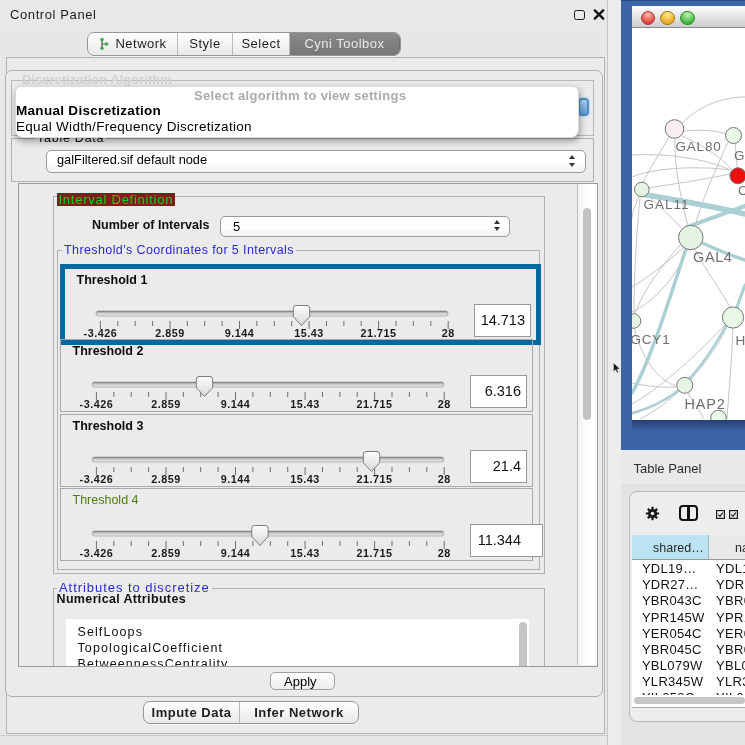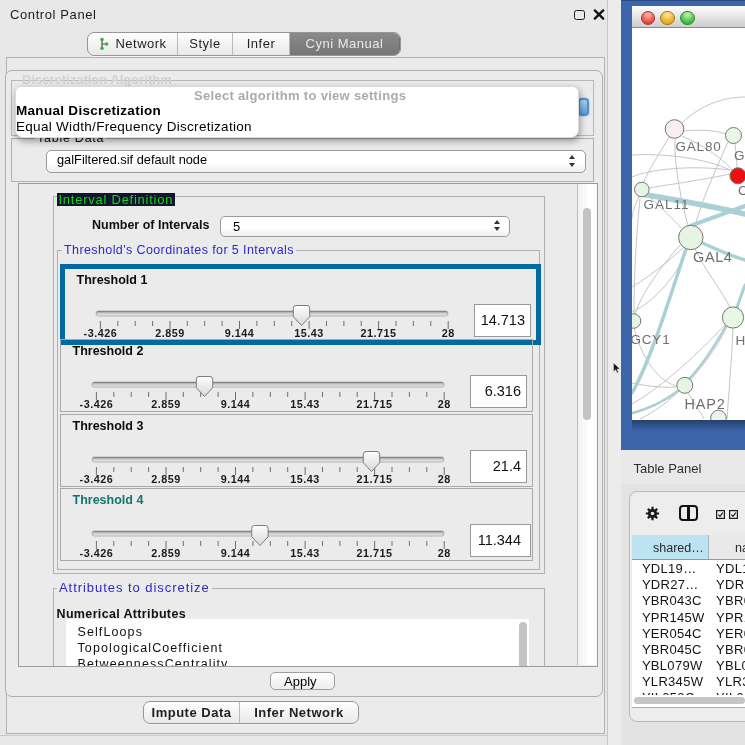--- a/index.html
+++ b/index.html
@@ -29,41 +29,41 @@
 <div class="a" style="left:6px;top:56.5px;width:597px;height:675px;border:1px solid #b2b2b2;background:#ebebeb;"></div>
 <div class="a" style="left:5px;top:69.5px;width:596px;height:625px;border:1px solid #aeaeae;border-radius:7px;background:#ebebeb;"></div>
 <div class="seg" style="left:87px;top:31.5px;height:22.5px;font-size:13px;">
 <div style="width:89px;"><svg width="13" height="14" viewBox="0 0 13 14" style="margin-right:4px">
         <path d="M4 3 V11 M4 7 H8" stroke="#555" stroke-width="1.2" fill="none"></path>
         <circle cx="4" cy="2.6" r="1.8" fill="#3fae49"></circle>
         <circle cx="4" cy="11.2" r="1.8" fill="#3fae49"></circle>
         <circle cx="8.6" cy="7" r="1.8" fill="#3fae49"></circle>
       </svg>Network</div>
 <div style="width:54px;">Style</div>
-<div style="width:56px;">Infer</div>
-<div class="sel" style="width:109px;">Cyni Manual</div>
+<div style="width:56px;">Select</div>
+<div class="sel" style="width:109px;">Cyni Toolbox</div>
 </div>
 <div class="fs" style="left:10.5px;top:80px;width:581px;height:54px;border-color:#b8b8b8;"></div>
 <div class="t" style="left:22px;top:73px;font-size:13px;font-weight:bold;color:#d2d2d2;">Discretization Algorithm</div>
 <div class="a" style="left:578px;top:97.5px;width:7px;height:14px;border-radius:4px;background:linear-gradient(180deg,#aed1f2,#5e9ed7);border:2px solid #4f90cb;box-shadow:0 0 2px #74a9dd;"></div>
 <div class="a" style="left:15px;top:86px;width:562px;height:49.5px;background:#fff;border:1px solid #dadada;border-radius:6px 6px 8px 8px;box-shadow:1px 3px 7px rgba(0,0,0,0.38);z-index:5;"></div>
 <div class="t" style="left:194px;top:88.5px;font-size:13px;font-weight:bold;letter-spacing:0.3px;color:#ababab;z-index:6;">Select algorithm to view settings</div>
 <div class="t" style="left:16px;top:103.5px;font-size:13.5px;font-weight:bold;letter-spacing:0.3px;color:#000;z-index:6;">Manual Discretization</div>
 <div class="t" style="left:16px;top:119.5px;font-size:13.5px;letter-spacing:0.3px;color:#000;z-index:6;">Equal Width/Frequency Discretization</div>
 <div class="fs" style="left:10.5px;top:137.5px;width:581px;height:42px;"></div>
 <div class="t" style="left:35px;top:131.5px;font-size:12.5px;letter-spacing:0.75px;color:#111;background:#ebebeb;padding:0 2px;">Table Data</div>
 <div class="combo" style="left:45.5px;top:149.5px;width:538px;height:21px;"></div>
 <div class="t" style="left:57px;top:154px;font-size:12.8px;color:#000;">galFiltered.sif default node</div>
 <div class="updn" style="left:569px;top:155px;border-bottom:4.5px solid #333;"></div>
 <div class="updn" style="left:569px;top:162.5px;border-top:4.5px solid #333;"></div>
 <div class="a" style="left:17.5px;top:183px;width:578px;height:482px;border:1px solid #9b9b9b;background:#ebebeb;"></div>
 <div class="a" style="left:576.5px;top:184px;width:19px;height:481px;background:linear-gradient(90deg,#f2f2f2,#ffffff 60%,#fdfdfd);border-left:1px solid #bcbcbc;"></div>
 <div class="a" style="left:582.5px;top:208px;width:8.5px;height:212px;background:#c3c3c3;border-radius:4.5px;"></div>
 <div class="fs" style="left:52.5px;top:196px;width:490px;height:376px;"></div>
-<div class="t" style="left:56.5px;top:192.5px;font-size:13px;letter-spacing:0.75px;color:#15d415;background:#0f172a;padding:0 2px;">Interval Definition</div>
+<div class="t" style="left:56.5px;top:192.5px;font-size:13px;letter-spacing:0.75px;color:#15d415;background:#7f1d1d;padding:0 2px;">Interval Definition</div>
 <div class="t" style="left:92px;top:218.5px;font-size:12.5px;font-weight:bold;color:#111;">Number of Intervals</div>
 <div class="combo" style="left:220px;top:216px;width:288px;height:19px;"></div>
 <div class="t" style="left:233px;top:220px;font-size:13px;color:#000;">5</div>
 <div class="updn" style="left:494px;top:220px;border-bottom:4.5px solid #333;"></div>
 <div class="updn" style="left:494px;top:227px;border-top:4.5px solid #333;"></div>
 <div class="fs" style="left:57px;top:249.5px;width:481px;height:318px;"></div>
 <div class="t" style="left:62px;top:243.5px;font-size:12.5px;letter-spacing:0.4px;color:#2a2ace;background:#ebebeb;padding:0 2px;">Threshold's Coordinates for 5 Intervals</div>
 <div class="a" style="left:59.5px;top:264.0px;width:471px;height:71px;border:5px solid #0369a1;">
 <div class="t" style="left:12px;top:5px;font-size:12.5px;font-weight:bold;color:#0a0a0a;">Threshold 1</div>
 <svg width="473" height="72" viewBox="0 0 473 72" style="position:absolute;left:0;top:0;">
@@ -136,21 +136,21 @@
       <text x="105.0" y="67.5" text-anchor="middle" font-size="10.8" font-weight="bold" letter-spacing="0.5" fill="#1a1a1a" font-family="Liberation Sans">2.859</text>
       <text x="174.5" y="67.5" text-anchor="middle" font-size="10.8" font-weight="bold" letter-spacing="0.5" fill="#1a1a1a" font-family="Liberation Sans">9.144</text>
       <text x="244.1" y="67.5" text-anchor="middle" font-size="10.8" font-weight="bold" letter-spacing="0.5" fill="#1a1a1a" font-family="Liberation Sans">15.43</text>
       <text x="313.6" y="67.5" text-anchor="middle" font-size="10.8" font-weight="bold" letter-spacing="0.5" fill="#1a1a1a" font-family="Liberation Sans">21.715</text>
       <text x="383.2" y="67.5" text-anchor="middle" font-size="10.8" font-weight="bold" letter-spacing="0.5" fill="#1a1a1a" font-family="Liberation Sans">28</text>
 <path d="M302.3 39.2 q0-2.7 2.7-2.7 h11 q2.7 0 2.7 2.7 v8.5 L310.5 56.5 L302.3 47.7 Z" fill="url(#th310.5)" stroke="#7d7d7d" stroke-width="1"></path>
 </svg>
 <div class="vbox" style="left:409.5px;top:35px;width:50px;height:31px;line-height:31px;padding-right:4.5px;">21.4</div>
 </div>
 <div class="a" style="left:59.5px;top:488.4px;width:471px;height:71px;border:1px solid #a9a9a9;">
-<div class="t" style="left:12px;top:5px;font-size:12.5px;font-weight:bold;color:#0f766e;">Threshold 4</div>
+<div class="t" style="left:12px;top:5px;font-size:12.5px;font-weight:normal;color:#4d7c0f;">Threshold 4</div>
 <svg width="473" height="72" viewBox="0 0 473 72" style="position:absolute;left:0;top:0;">
 <defs>
         <linearGradient id="tr198.9" x1="0" y1="0" x2="0" y2="1">
 <stop offset="0" stop-color="#6e6e6e"></stop>
           <stop offset="0.35" stop-color="#c2c2c2"></stop>
           <stop offset="1" stop-color="#efefef"></stop>
         </linearGradient>
 <linearGradient id="th198.9" x1="0" y1="0" x2="0" y2="1">
 <stop offset="0" stop-color="#fdfdfd"></stop>
           <stop offset="1" stop-color="#d8d8d8"></stop>
@@ -159,26 +159,26 @@
 <rect x="31" y="42" width="352" height="5" rx="2.5" fill="url(#tr198.9)" stroke="#8e8e8e" stroke-width="0.6"></rect>
 <path d="M35.4 52 v8 M52.8 52 v5 M70.2 52 v5 M87.6 52 v5 M105.0 52 v8 M122.3 52 v5 M139.7 52 v5 M157.1 52 v5 M174.5 52 v8 M191.9 52 v5 M209.3 52 v5 M226.7 52 v5 M244.1 52 v8 M261.5 52 v5 M278.9 52 v5 M296.2 52 v5 M313.6 52 v8 M331.0 52 v5 M348.4 52 v5 M365.8 52 v5 M383.2 52 v8" stroke="#6f6f6f" stroke-width="1"></path>
 <text x="35.4" y="67.5" text-anchor="middle" font-size="10.8" font-weight="bold" letter-spacing="0.5" fill="#1a1a1a" font-family="Liberation Sans">-3.426</text>
       <text x="105.0" y="67.5" text-anchor="middle" font-size="10.8" font-weight="bold" letter-spacing="0.5" fill="#1a1a1a" font-family="Liberation Sans">2.859</text>
       <text x="174.5" y="67.5" text-anchor="middle" font-size="10.8" font-weight="bold" letter-spacing="0.5" fill="#1a1a1a" font-family="Liberation Sans">9.144</text>
       <text x="244.1" y="67.5" text-anchor="middle" font-size="10.8" font-weight="bold" letter-spacing="0.5" fill="#1a1a1a" font-family="Liberation Sans">15.43</text>
       <text x="313.6" y="67.5" text-anchor="middle" font-size="10.8" font-weight="bold" letter-spacing="0.5" fill="#1a1a1a" font-family="Liberation Sans">21.715</text>
       <text x="383.2" y="67.5" text-anchor="middle" font-size="10.8" font-weight="bold" letter-spacing="0.5" fill="#1a1a1a" font-family="Liberation Sans">28</text>
 <path d="M190.7 39.2 q0-2.7 2.7-2.7 h11 q2.7 0 2.7 2.7 v8.5 L198.9 56.5 L190.7 47.7 Z" fill="url(#th198.9)" stroke="#7d7d7d" stroke-width="1"></path>
 </svg>
-<div class="vbox" style="left:409.5px;top:35px;width:50px;height:31px;line-height:31px;padding-right:9px;">11.344</div>
+<div class="vbox" style="left:409.5px;top:35px;width:50px;height:31px;line-height:31px;padding-right:21px;">11.344</div>
 </div>
 <div class="a" style="left:18.5px;top:184px;width:558px;height:482px;overflow:hidden;">
 <div class="fs" style="left:34px;top:404px;width:490px;height:120px;"></div>
 <div class="t" style="left:38.5px;top:397px;font-size:13px;letter-spacing:0.95px;color:#2a2ace;background:#ebebeb;padding:0 2px;">Attributes to discretize</div>
-<div class="t" style="left:38px;top:424px;font-size:12.5px;font-weight:bold;letter-spacing:0.35px;color:#111;">Numerical Attributes</div>
+<div class="t" style="left:38px;top:409px;font-size:12.5px;font-weight:bold;letter-spacing:0.35px;color:#111;">Numerical Attributes</div>
 <div class="a" style="left:47.5px;top:435.3px;width:463px;height:60px;background:#fff;"></div>
 <div class="t" style="left:59px;top:441.5px;font-size:12.5px;letter-spacing:1.1px;color:#101010;">SelfLoops</div>
 <div class="t" style="left:59px;top:457.8px;font-size:12.5px;letter-spacing:1.1px;color:#101010;">TopologicalCoefficient</div>
 <div class="t" style="left:59px;top:474px;font-size:12.5px;letter-spacing:1.1px;color:#101010;">BetweennessCentrality</div>
 <div class="a" style="left:500px;top:437.5px;width:8px;height:50px;background:#c4c4c4;border-radius:4px 4px 0 0;"></div>
 </div>
 <div class="a" style="left:269.5px;top:671.5px;width:63px;height:16px;border:1px solid #9f9f9f;border-radius:5px;background:linear-gradient(180deg,#ffffff,#ededed);"></div>
 <div class="t" style="left:284px;top:675px;font-size:13px;color:#000;">Apply</div>
 <div class="seg" style="left:143px;top:700.5px;height:21.5px;font-size:13px;">
 <div style="width:95px;font-weight:bold;">Impute Data</div>

